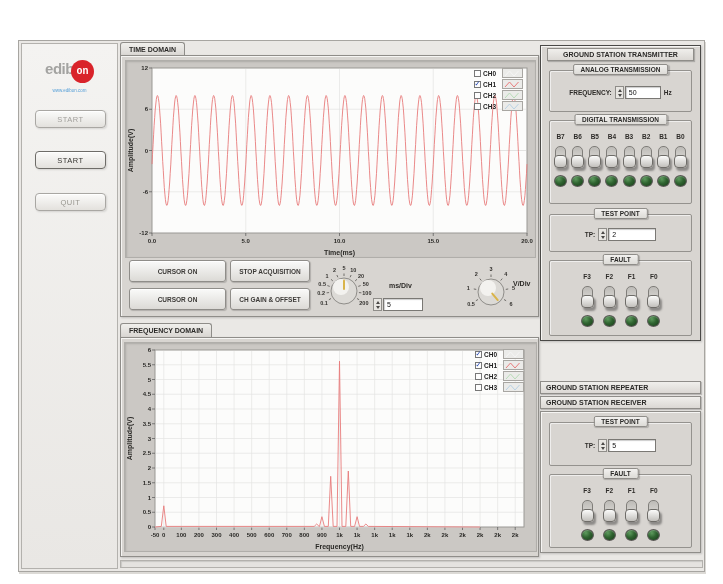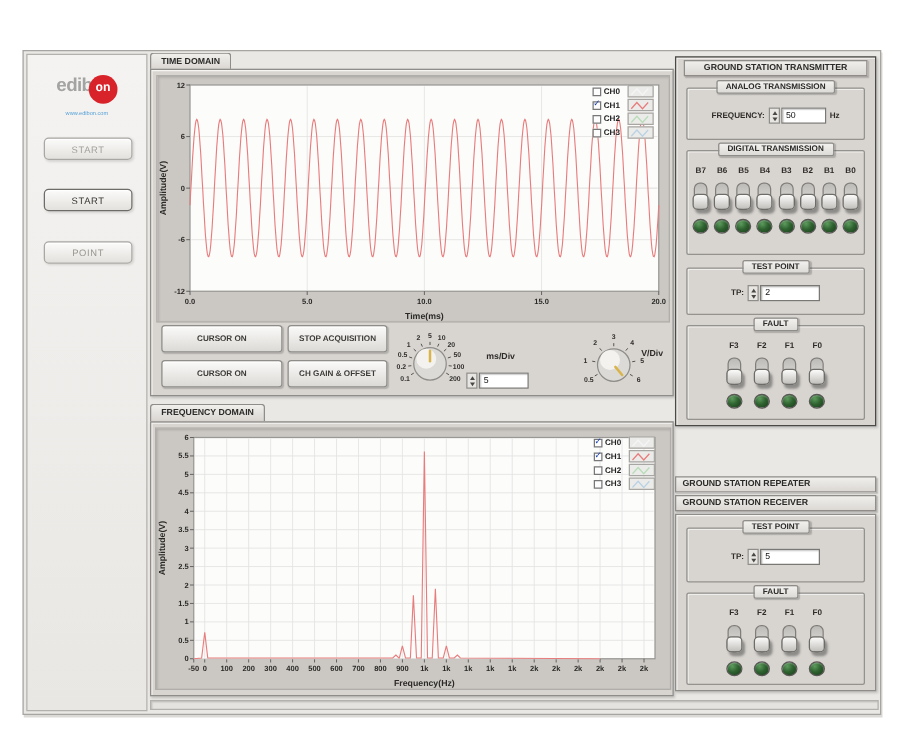--- a/index.html
+++ b/index.html
@@ -88,21 +88,21 @@
  <div id="window">
 
   <div id="sidebar">
     <div class="logo-wrap">
       <span class="logo-text">edib</span>
       <span class="logo-circle">on</span>
     </div>
     <div class="website">www.edibon.com</div>
     <div class="side-btn" style="top:66px;color:#a2a09c;">START</div>
     <div class="side-btn" style="top:107px;color:#35332f;border-color:#6e6c68;">START</div>
-    <div class="side-btn" style="top:149px;color:#98968f;">POINT</div>
+    <div class="side-btn" style="top:149px;color:#98968f;">QUIT</div>
   </div>
 
   <div class="tab" style="left:101px;top:1px;">TIME DOMAIN</div>
   <div class="panel" style="left:101px;top:14px;width:419px;height:262px;">
     <div class="chart" style="left:4px;top:4px;width:411px;height:198px;"><svg width="409" height="196">
             <rect x="26" y="7" width="375" height="165" fill="#fcfcfb" stroke="#9a9894" stroke-width="1"></rect>
             <line x1="119.75" y1="8" x2="119.75" y2="171" stroke="#e4e4e2" stroke-width="0.7"></line>
             <line x1="213.5" y1="8" x2="213.5" y2="171" stroke="#e4e4e2" stroke-width="0.7"></line>
             <line x1="307.25" y1="8" x2="307.25" y2="171" stroke="#e4e4e2" stroke-width="0.7"></line>
             <line x1="27" y1="130.75" x2="400" y2="130.75" stroke="#e4e4e2" stroke-width="0.7"></line>

